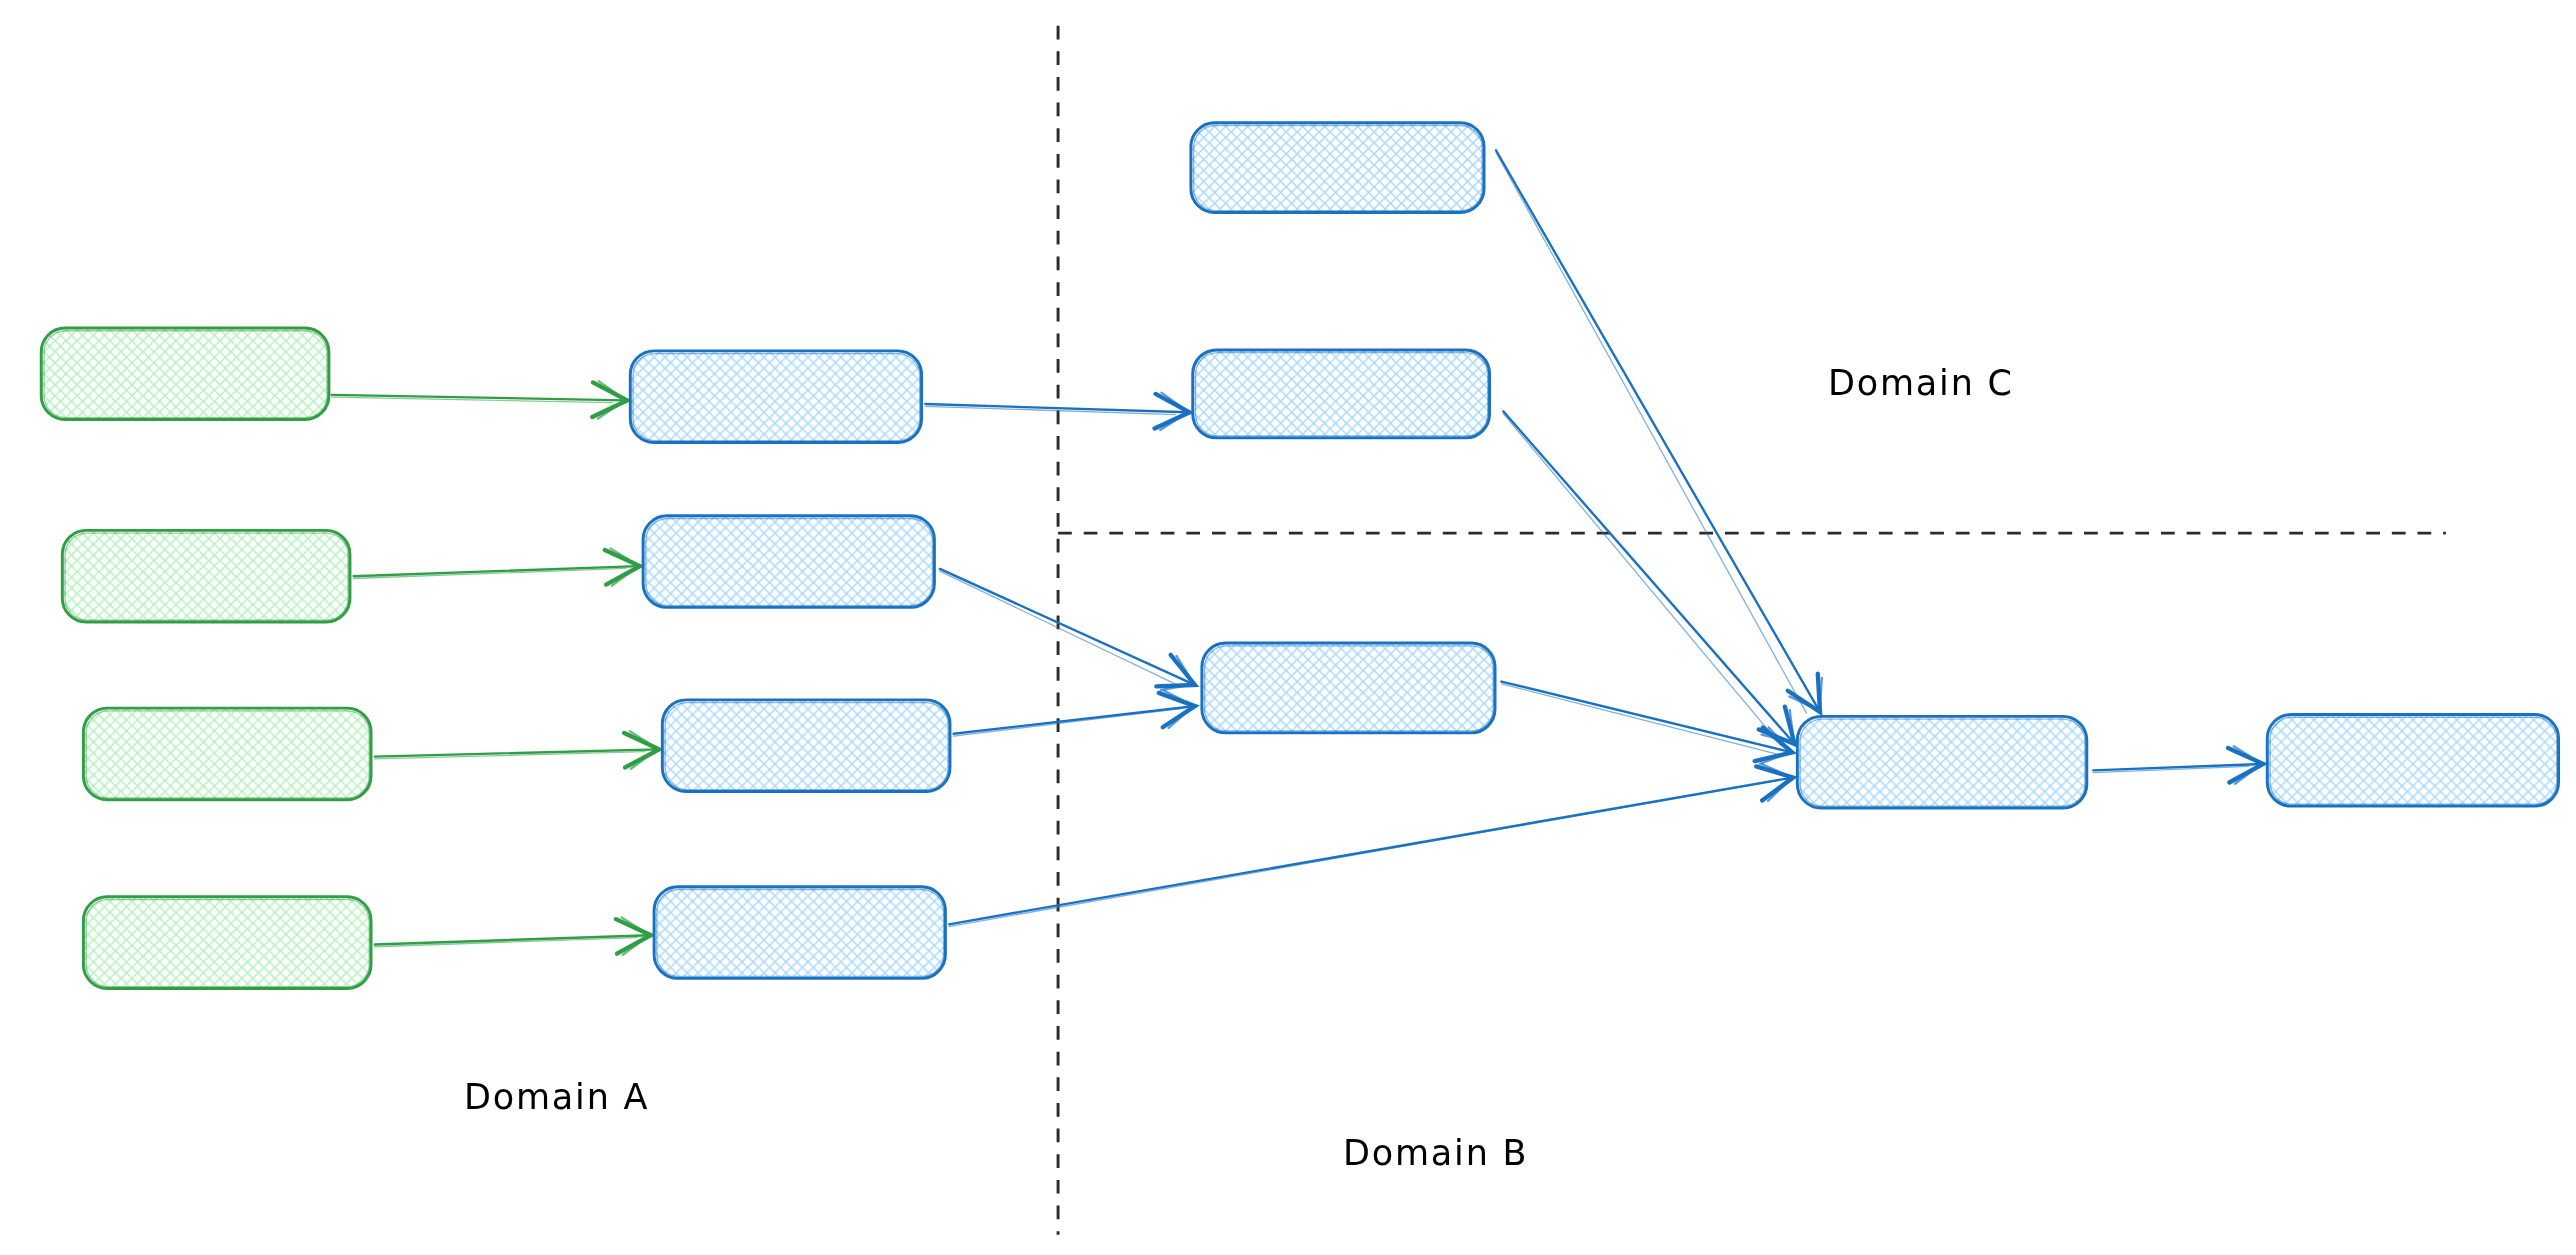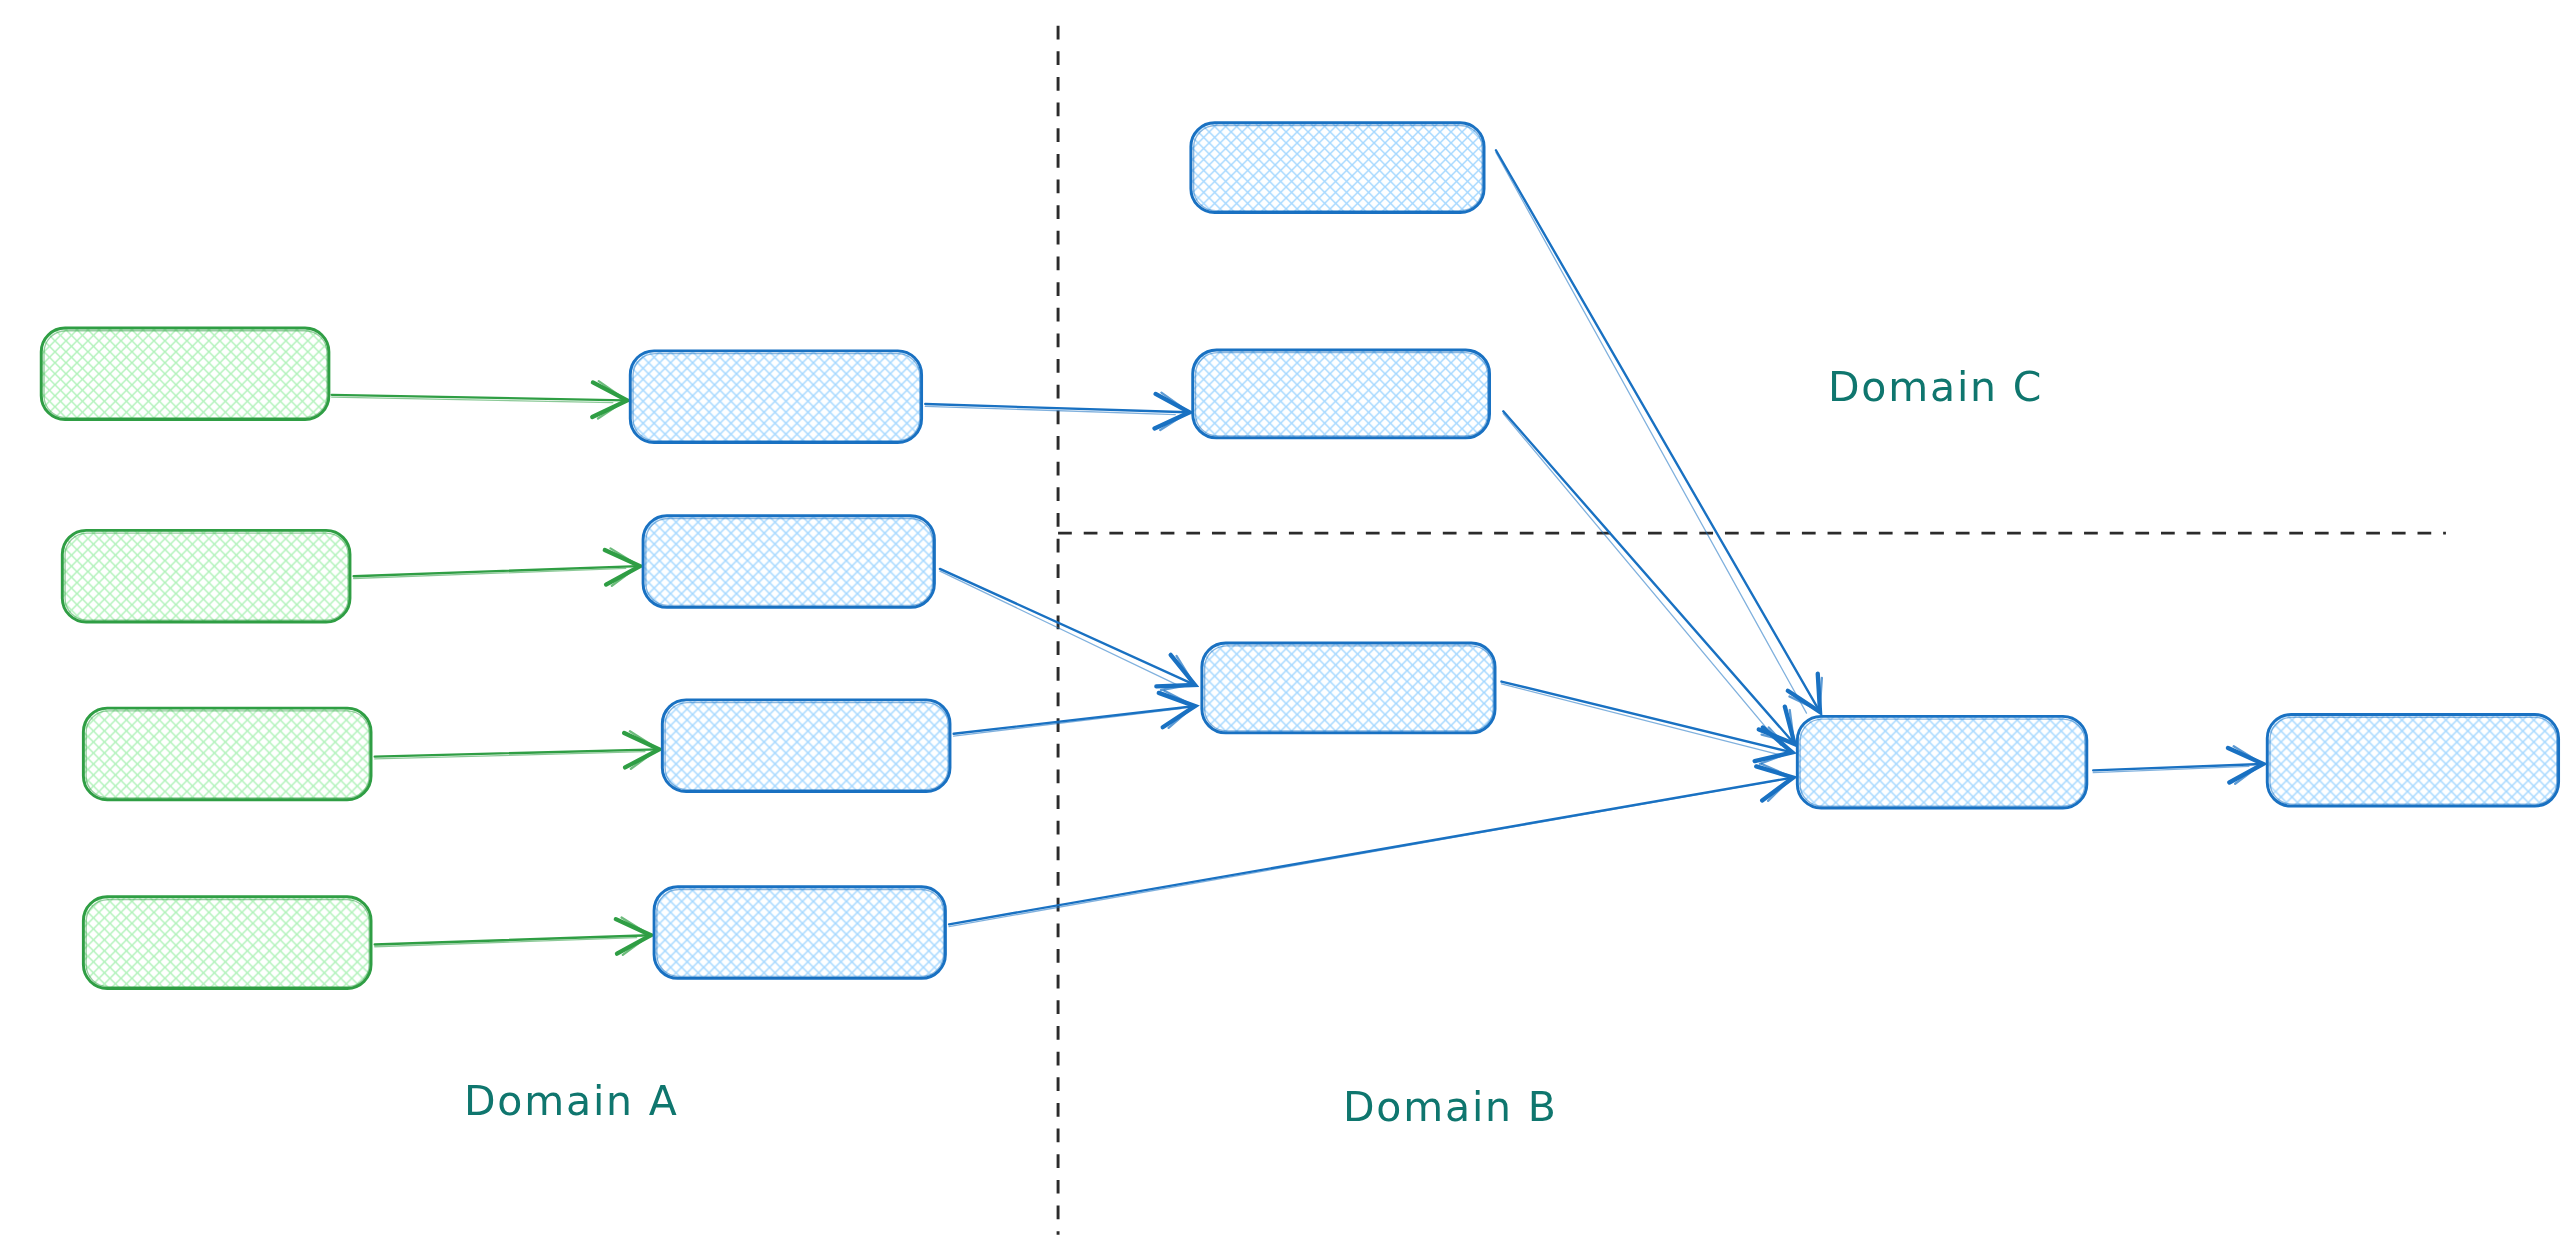--- a/index.html
+++ b/index.html
@@ -17,28 +17,28 @@
   }
   .diagram-svg {
     position: absolute;
     left: 0;
     top: 0;
     width: 2576px;
     height: 1255px;
   }
   .domain-label {
     position: absolute;
-    color: #0f766e;
-    font-size: 41px;
+    color: #000000;
+    font-size: 35px;
     letter-spacing: 1.8px;
     white-space: nowrap;
     user-select: none;
   }
   .domain-label.a { left: 464px;  top: 1077px; text-align: center; }
-  .domain-label.b { left: 1343px; top: 1083px; }
+  .domain-label.b { left: 1343px; top: 1133px; }
   .domain-label.c { left: 1828px; top: 363px;  }
 </style>
 </head>
 <body>
 
 <div class="canvas">
   <svg class="diagram-svg" viewBox="0 0 2812 1370" xmlns="http://www.w3.org/2000/svg">
     <defs>
         <pattern id="hatch-green" width="12" height="12" patternUnits="userSpaceOnUse">
           <path d="M0,12 L12,0 M-3,3 L3,-3 M9,15 L15,9" stroke="#b2f2bb" stroke-width="1.6" fill="none"></path>

